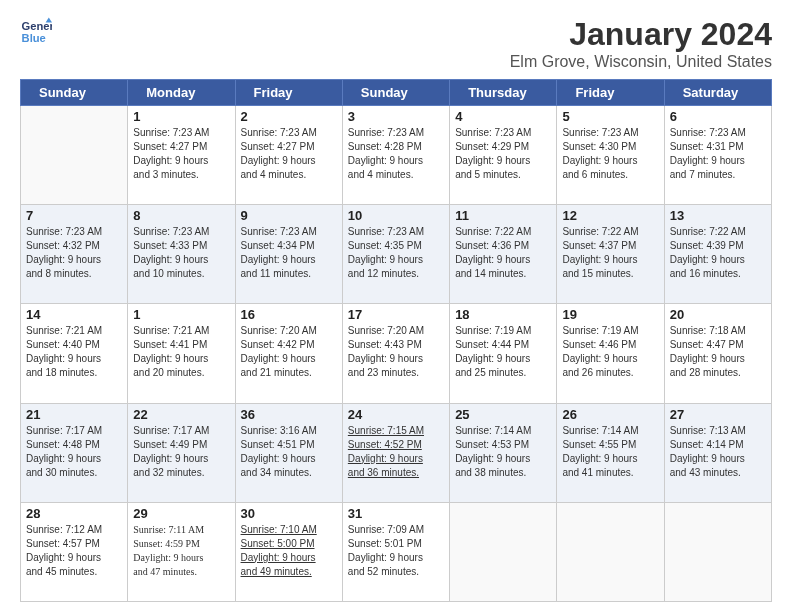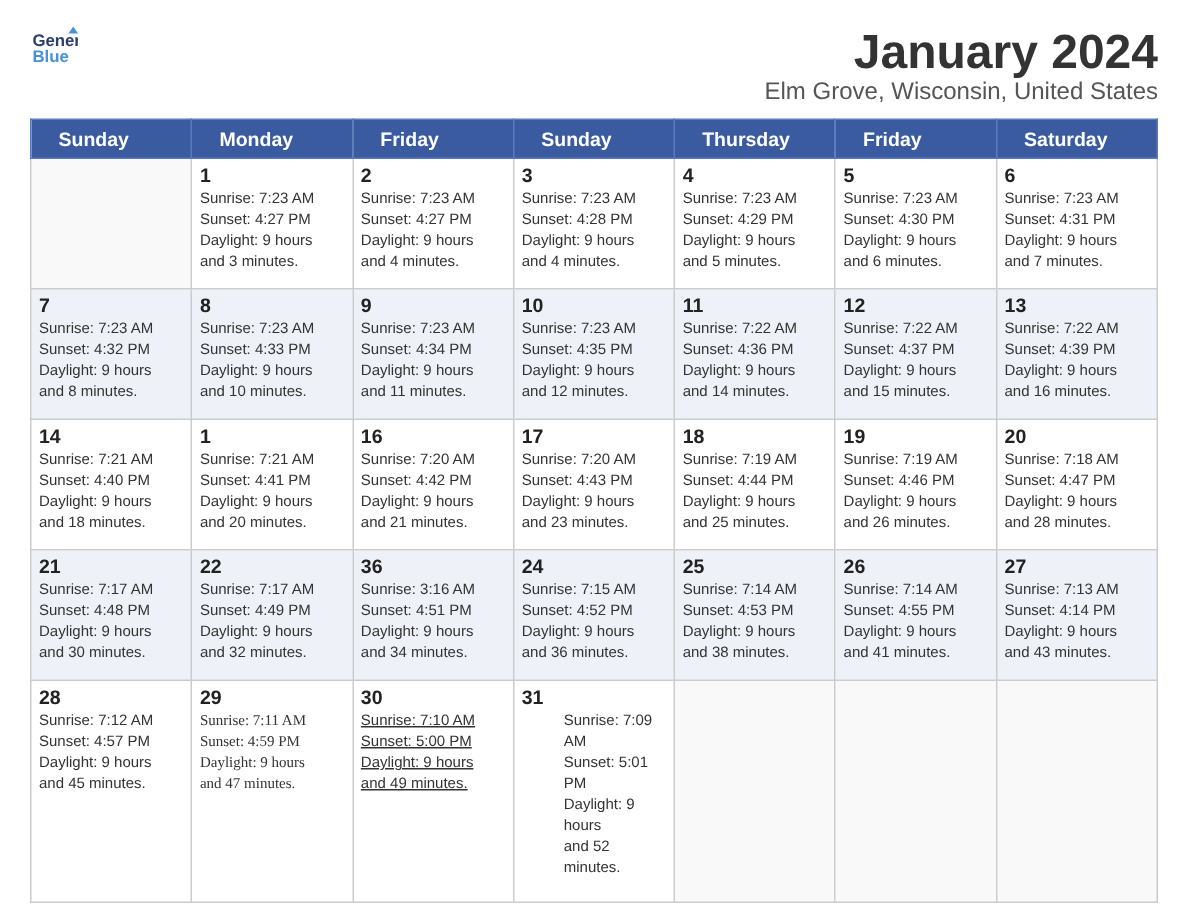--- a/index.html
+++ b/index.html
@@ -282,21 +282,21 @@
           </td>
           <td>
             <span class="day-num">36</span>
             <div class="day-info" style="white-space: pre-line;">Sunrise: 3:16 AM
 Sunset: 4:51 PM
 Daylight: 9 hours
 and 34 minutes.</div>
           </td>
           <td>
             <span class="day-num">24</span>
-            <div class="day-info" style="white-space: pre-line;">Sunrise: 7:15 AM
+            <div class="day-info" style="white-space: pre-line; text-decoration: underline;">Sunrise: 7:15 AM
 Sunset: 4:52 PM
 Daylight: 9 hours
 and 36 minutes.</div>
           </td>
           <td>
             <span class="day-num">25</span>
             <div class="day-info" style="white-space: pre-line;">Sunrise: 7:14 AM
 Sunset: 4:53 PM
 Daylight: 9 hours
 and 38 minutes.</div>
@@ -333,21 +333,21 @@
           </td>
           <td>
             <span class="day-num">30</span>
             <div class="day-info" style="white-space: pre-line; text-decoration: underline;">Sunrise: 7:10 AM
 Sunset: 5:00 PM
 Daylight: 9 hours
 and 49 minutes.</div>
           </td>
           <td>
             <span class="day-num">31</span>
-            <div class="day-info" style="white-space: pre-line; margin-left: 28px;">Sunrise: 7:09 AM
+            <div class="day-info" style="white-space: pre-line;">Sunrise: 7:09 AM
 Sunset: 5:01 PM
 Daylight: 9 hours
 and 52 minutes.</div>
           </td>
           <td class="empty"></td>
           <td class="empty"></td>
           <td class="empty"></td>
         </tr>
       </tbody>
   </table>

